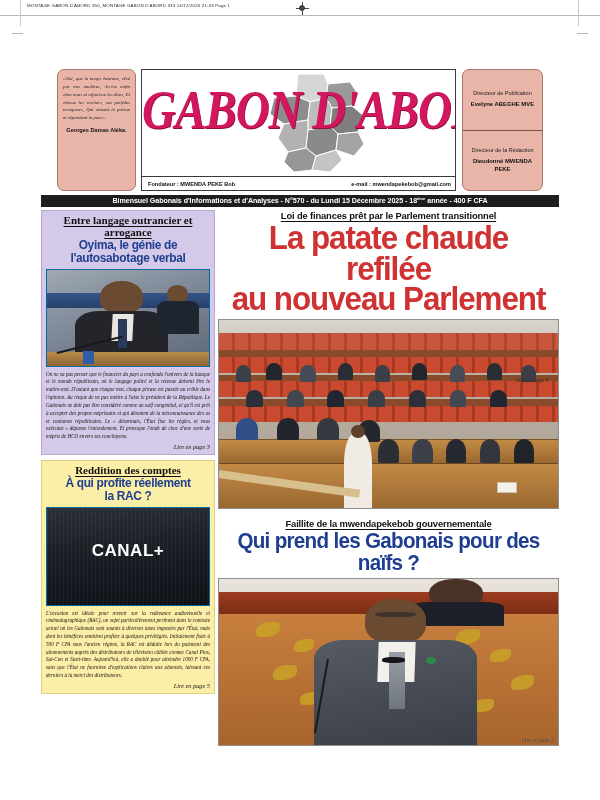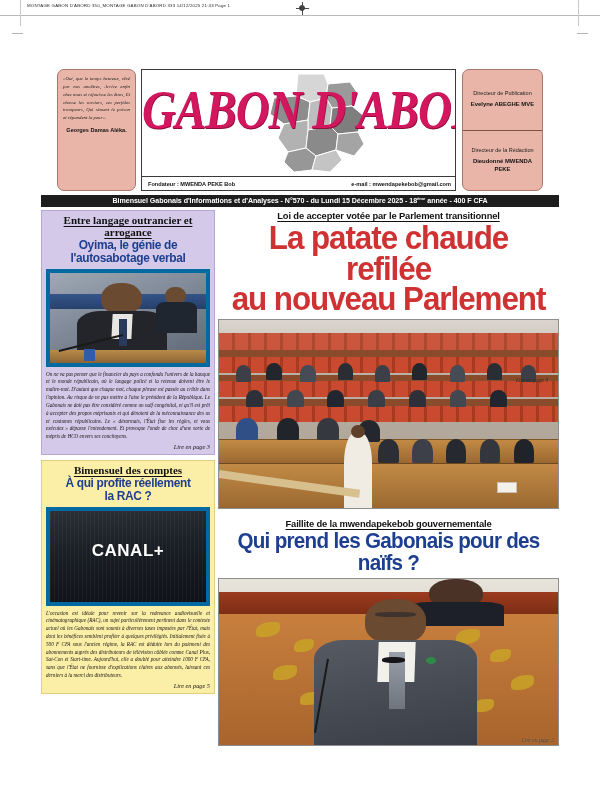--- a/index.html
+++ b/index.html
@@ -248,21 +248,21 @@
     text-align: center;
     color: #1e3f8f;
     line-height: 1.08;
     letter-spacing: -.35px;
     font-family: "Liberation Sans", sans-serif;
     transform: scaleX(.97);
   }
   .photo {
     width: 100%;
     margin-top: 3px;
-    border: 4px solid #0369a1;
+    border: 1px solid #0369a1;
     position: relative;
     overflow: hidden;
   }
   .body-text {
     margin-top: 4px;
     font-size: 5.15px;
     line-height: 1.52;
     text-align: justify;
     color: #141414;
     font-family: "Liberation Serif", serif;
@@ -457,38 +457,38 @@
         <div class="ph" style="left:68%;top:33%;width:26%;height:34%;background:#1f2630;border-radius:22% 22% 0 0"></div>
         <div class="ph suitman-desk"></div>
         <div class="ph mic" style="left:6%;bottom:12%;width:42%;height:1.6px;transform:rotate(-14deg);transform-origin:left bottom"></div>
         <div class="ph" style="left:22%;bottom:2%;width:7%;height:13%;background:#2e5ea8"></div>
       </div>
       <div class="body-text">On ne va pas penser que le financier du pays a confondu l'univers de la banque et le monde républicain, où le langage policé et la retenue doivent être le maître-mot. D'autant que chaque mot, chaque phrase est passée au crible dans l'opinion. Au risque de ne pas mettre à l'aise le président de la République. Le Gabonais ne doit pas être considéré comme un naïf congénital, et qu'il est prêt à accepter des propos méprisants et qui dénotent de la méconnaissance des us et coutumes républicains. Le « désormais, l'État fixe les règles, et vous exécutez » dépasse l'entendement. Et provoque l'onde de choc d'une sorte de mépris de HCO envers ses concitoyens.</div>
       <div class="read-more">Lire en page 3</div>
     </div>
 
     <div class="art-yellow" style="margin-top:5px">
-      <div class="kicker">Bimensuel des comptes</div>
+      <div class="kicker">Reddition des comptes</div>
       <div class="headline-blue">
         <div>À qui profite réellement</div>
         <div>la RAC ?</div>
       </div>
       <div class="photo" style="height:99px">
         <div class="ph canal-bg"></div>
         <div class="canal-logo">CANAL+</div>
       </div>
       <div class="body-text">L'occasion est idéale pour revenir sur la redevance audiovisuelle et cinématographique (RAC), un sujet particulièrement pertinent dans le contexte actuel où les Gabonais sont soumis à diverses taxes imposées par l'État, mais dont les bénéfices semblent profiter à quelques privilégiés. Initialement fixée à 500 F CFA sous l'ancien régime, la RAC est déduite lors du paiement des abonnements auprès des distributeurs de télévision câblée comme Canal Plus, Sat-Con et Start-time. Aujourd'hui, elle a doublé pour atteindre 1000 F CFA, sans que l'État ne fournisse d'explications claires aux abonnés, laissant ces derniers à la merci des distributeurs.</div>
       <div class="read-more">Lire en page 5</div>
     </div>
   </div>
 
   <div class="right-col">
 
     <div>
-      <div class="kicker-lg">Loi de accepter votée par le Parlement transitionnel</div>
+      <div class="kicker-lg">Loi de finances prêt par le Parlement transitionnel</div>
       <div class="headline-red">
         <div>La patate chaude refilée</div>
         <div>au nouveau Parlement</div>
       </div>
       <div class="photo-lg" style="height:190px">
         <div class="ph parl-bg"></div>
 
         <div class="seat-row" style="top:7%;height:9%;opacity:.9"></div>
         <div class="seat-row" style="top:19%;height:9%"></div>
         <div class="seat-row" style="top:32%;height:9%"></div>

